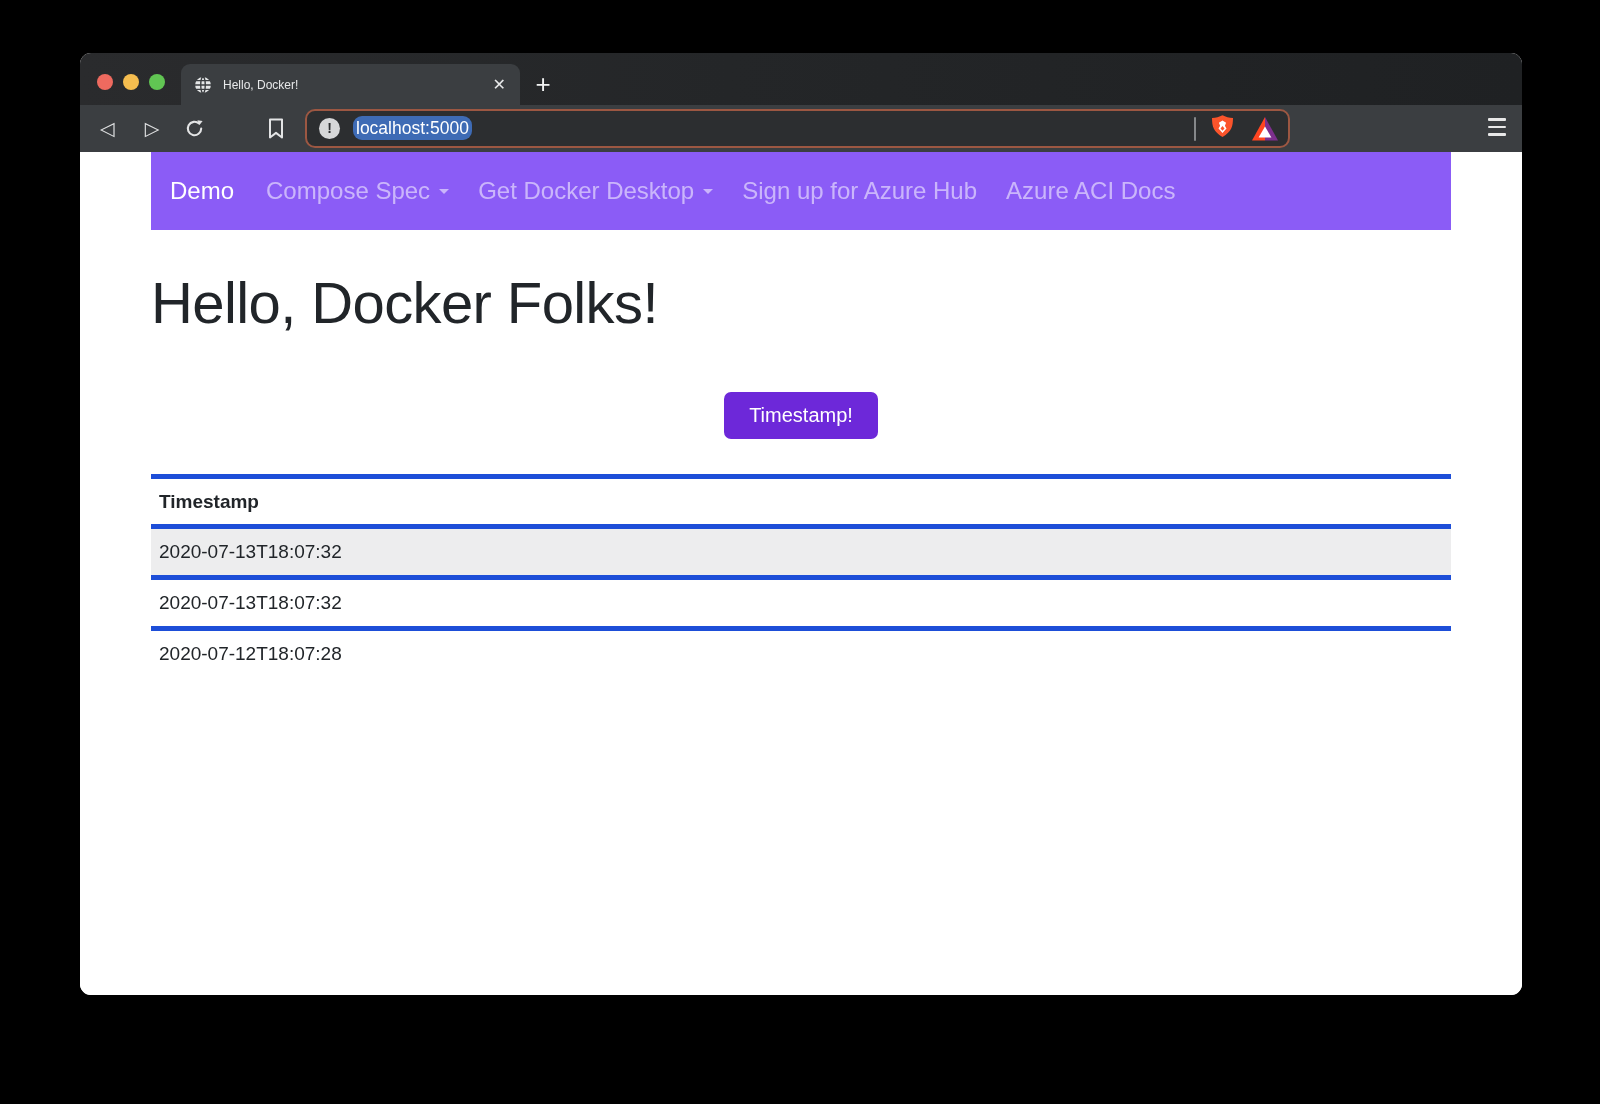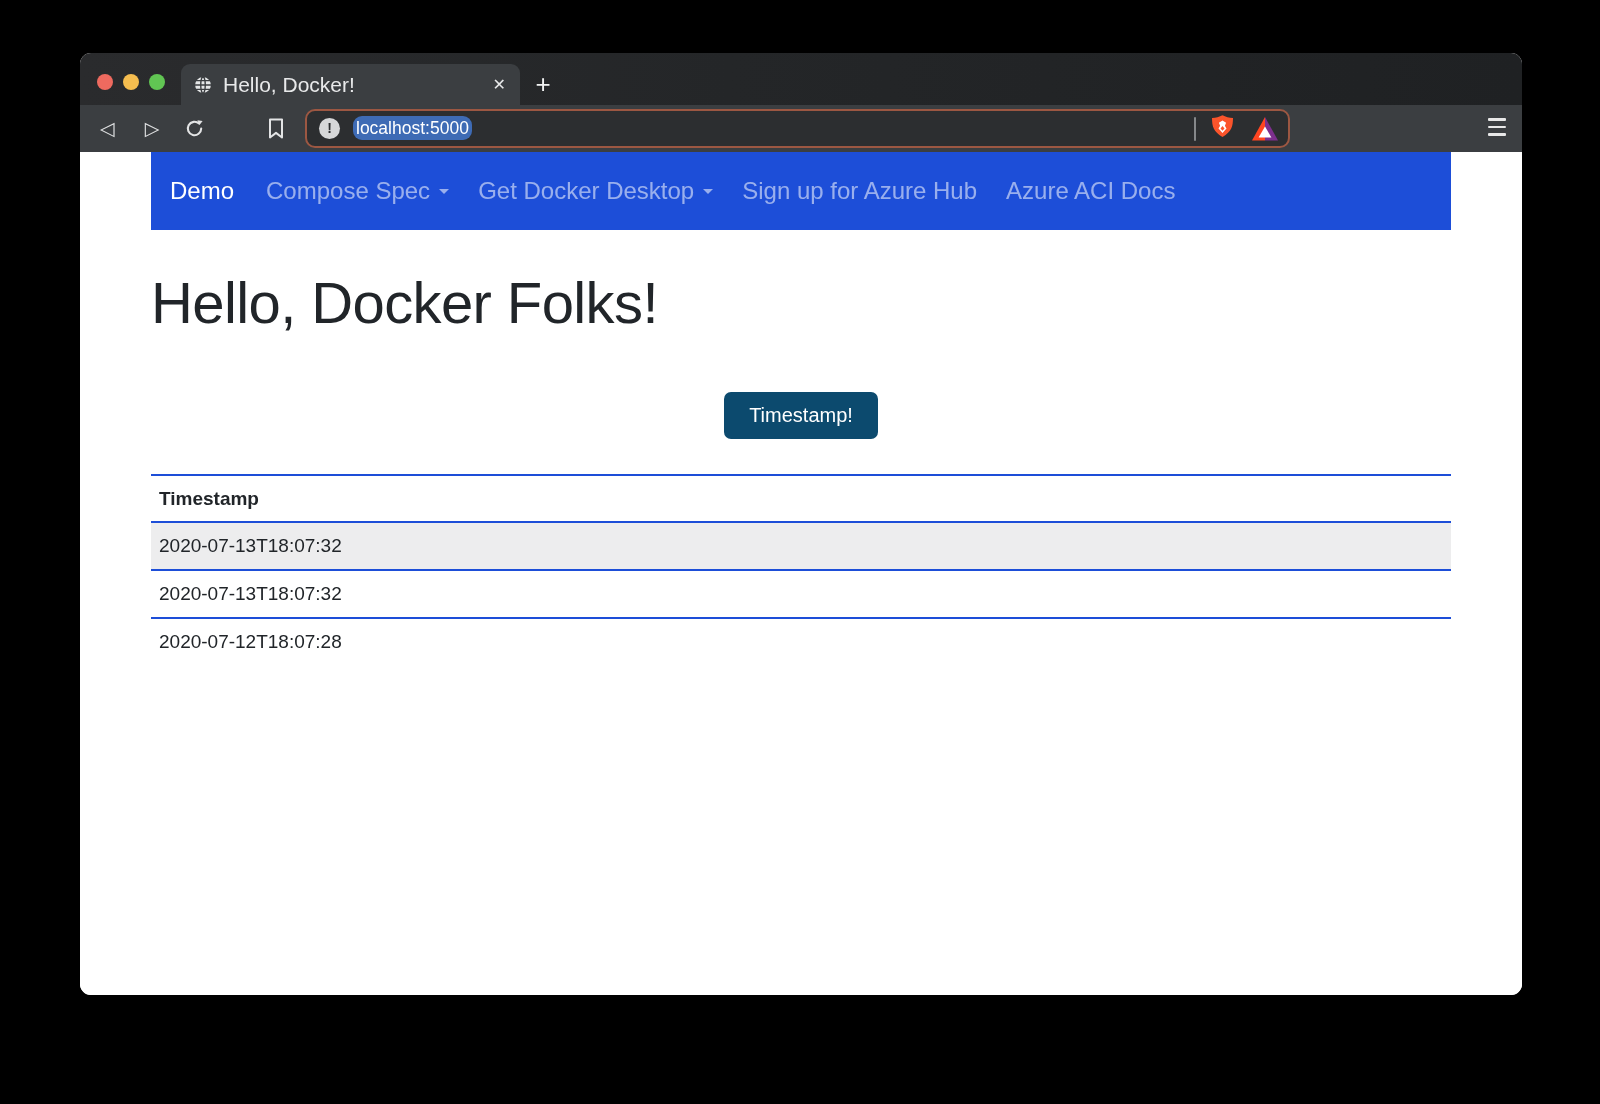--- a/index.html
+++ b/index.html
@@ -20,21 +20,21 @@
   .lights { position:absolute; left:17px; top:21px; display:flex; gap:10px; }
   .light { width:16px; height:16px; border-radius:50%; }
   .light.red    { background:#ee6a5f; }
   .light.yellow { background:#f5bd4f; }
   .light.green  { background:#61c553; }
   .tab {
     position:absolute; left:101px; top:11px; width:339px; height:41px;
     background:#3b3e41; border-radius:9px 9px 0 0;
     display:flex; align-items:center; padding:0 12px; box-sizing:border-box;
   }
-  .tab-title { margin-left:10px; font-size:21px; color:#e8e9ea; flex:1;
+  .tab-title { margin-left:10px; font-size:12px; color:#e8e9ea; flex:1;
     white-space:nowrap; overflow:hidden; }
   .tab-close { color:#e8e9ea; font-size:16px; padding:0 2px; cursor:default; }
   .new-tab {
     position:absolute; left:443px; top:11px; width:40px; height:41px;
     display:flex; align-items:center; justify-content:center;
     color:#f2f3f3; font-size:26px; font-weight:400;
   }
   
   .toolbar { position:relative; height:47px; background:#3b3e41; }
   .nav-btn {
@@ -64,46 +64,46 @@
   .bat-wrap    { margin-left:15px; }
   .menu-btn {
     position:absolute; right:16px; top:13px; width:18px;
     display:flex; flex-direction:column; gap:5px;
   }
   .menu-btn i { display:block; height:2.5px; background:#e8e8e8; border-radius:1px; }
   
   .viewport { height:843px; background:#fff; overflow:hidden; }
   .container { width:1300px; margin:0 auto; }
   .navbar {
-    height:78px; background:#1d4ed8; display:flex; align-items:center;
+    height:78px; background:#8b5cf6; display:flex; align-items:center;
     padding:0 19px; box-sizing:border-box;
   }
   .brand { color:#ffffff; font-size:24px; margin-right:32px; white-space:nowrap; }
   .nav-link {
     color:rgba(255,255,255,0.55); font-size:24px; margin-right:29px;
     display:flex; align-items:center; white-space:nowrap;
   }
   .caret {
     display:inline-block; margin-left:9px; width:0; height:0;
     border-left:5.5px solid transparent; border-right:5.5px solid transparent;
     border-top:5.5px solid rgba(255,255,255,0.55);
   }
   h1.page-title {
     margin:38px 0 0 0; font-size:58px; font-weight:400; color:#212529;
     letter-spacing:-0.6px; line-height:1.2;
   }
   .btn-row { margin-top:54px; text-align:center; }
   .btn-primary {
-    background:#0c4a6e; color:#fff; font-size:20px; border:none;
+    background:#6d28d9; color:#fff; font-size:20px; border:none;
     padding:12px 25px; border-radius:7px; font-family:inherit; cursor:pointer;
   }
   .table-wrap { margin-top:35px; }
   table.ts-table { width:100%; border-collapse:collapse; font-size:19px; color:#212529; }
   .ts-table th, .ts-table td {
-    text-align:left; padding:11px 8px; border-top:2px solid #1d4ed8; line-height:1.25;
+    text-align:left; padding:11px 8px; border-top:5px solid #1d4ed8; line-height:1.25;
   }
   .ts-table th { font-weight:bold; }
   .ts-table tr.striped td { background:#ededee; }
   svg { display:block; }
 </style>
 </head>
 <body>
 
 <div class="window">
 

